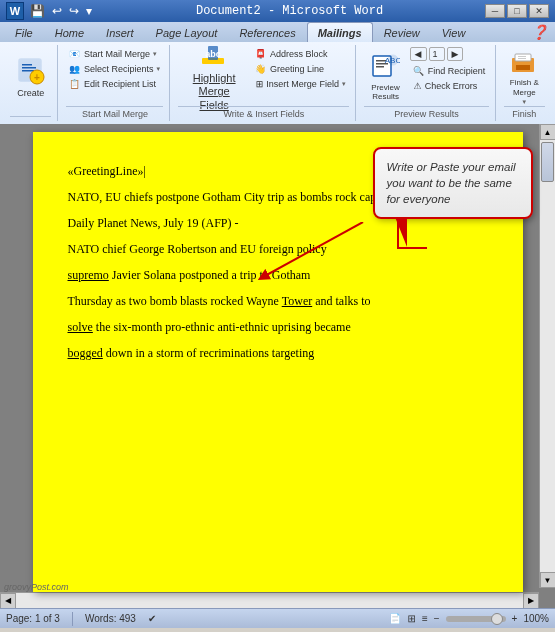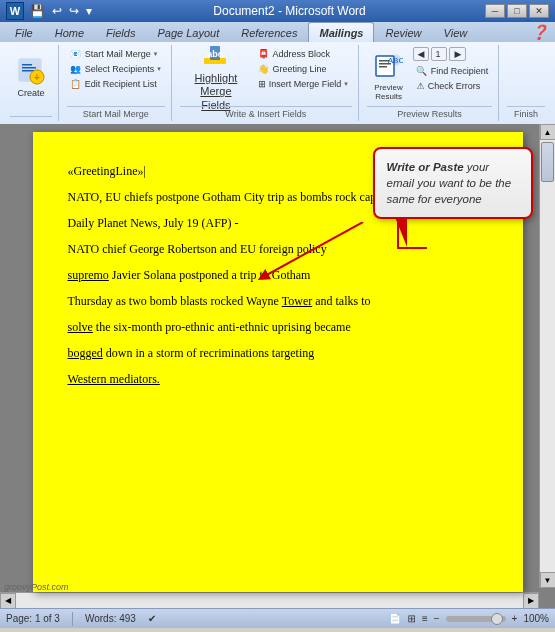--- a/index.html
+++ b/index.html
@@ -9,21 +9,21 @@
     .title-bar {
       background: linear-gradient(to bottom, #4a7bc4, #2a5da8);
       height: 22px;
       display: flex;
       align-items: center;
       justify-content: space-between;
       padding: 0 6px;
       color: white;
     }
     .title-bar-left { display: flex; align-items: center; gap: 4px; }
-    .title-bar-title { font-size: 12px; color: white; font-weight: normal; flex: 1; text-align: center; }
+    .title-bar-title { font-size: 12px; color: white; font-weight: normal; flex: 1; text-align: center; font-family: Liberation Mono, monospace; }
     .title-bar-controls { display: flex; gap: 2px; }
     .title-btn {
       width: 20px; height: 14px;
       background: linear-gradient(to bottom, #e8e8e8, #c0c0c0);
       border: 1px solid #888;
       display: flex; align-items: center; justify-content: center;
       font-size: 9px; color: #333; cursor: pointer;
     }
 
     
@@ -221,21 +221,21 @@
     .callout::after {
       content: '';
       position: absolute;
       bottom: -30px;
       left: 20px;
       width: 0; height: 0;
       border-left: 12px solid transparent;
       border-right: 0px solid transparent;
       border-top: 30px solid #cc0000;
     }
-    .callout b { font-style: italic; font-weight: bold; }
+    .callout b { font-style: italic; font-weight: normal; }
 
     
     .status-bar {
       background: linear-gradient(to bottom, #c5d5ee, #aabbd8);
       border-top: 1px solid #8899bb;
       height: 20px;
       display: flex;
       align-items: center;
       padding: 0 6px;
       gap: 12px;
@@ -283,21 +283,21 @@
   <div class="title-bar-controls">
     <div class="title-btn">─</div>
     <div class="title-btn">□</div>
     <div class="title-btn">✕</div>
   </div>
 </div>
 
 <div class="tab-row">
   <div class="tab">File</div>
   <div class="tab">Home</div>
-  <div class="tab">Fields</div>
+  <div class="tab">Insert</div>
   <div class="tab">Page Layout</div>
   <div class="tab">References</div>
   <div class="tab active">Mailings</div>
   <div class="tab">Review</div>
   <div class="tab">View</div>
   <div style="margin-left:auto;color:white;font-size:14px;padding:2px;">❓</div>
 </div>
 
 <div class="ribbon-content">
 
@@ -401,20 +401,35 @@
         <div class="ribbon-btn-small">
           <span>⚠</span>
           <span>Check Errors</span>
         </div>
       </div>
     </div>
     <div class="ribbon-group-label">Preview Results</div>
   </div>
 
   <div class="ribbon-group" style="min-width:50px; border-right:none;">
+    <div class="ribbon-buttons">
+      <div class="ribbon-btn-split">
+        <div class="ribbon-btn-icon-large">
+          <svg width="30" height="30" viewBox="0 0 30 30">
+              <rect x="4" y="12" width="22" height="14" rx="1" fill="#e88000" opacity="0.8"></rect>
+              <rect x="7" y="8" width="16" height="7" rx="1" fill="white" stroke="#aaa" stroke-width="1"></rect>
+              <rect x="10" y="10" width="8" height="1" fill="#ccc"></rect>
+              <rect x="10" y="12" width="8" height="1" fill="#ccc"></rect>
+              <path d="M8 19 L22 19 L22 24 L8 24 Z" fill="#c06000"></path>
+            </svg>
+        </div>
+        <span style="font-size:8px;line-height:1.2;">Finish &amp;<br>Merge</span>
+        <span class="dropdown-arrow">▾</span>
+      </div>
+    </div>
     <div class="ribbon-group-label">Finish</div>
   </div>
 </div>
 
 <div class="doc-area">
 
   <div class="scrollbar-right">
     <div class="scroll-btn">▲</div>
     <div class="scroll-track">
       <div class="scroll-thumb"></div>
@@ -457,21 +472,20 @@
       <p>NATO chief George Robertson and EU foreign policy</p>
 
       <p><span class="underline">supremo</span> Javier Solana postponed a trip to Gotham</p>
 
       <p>Thursday as two bomb blasts rocked Wayne <span class="underline">Tower</span> and talks to</p>
 
       <p><span class="underline">solve</span> the six-month pro-ethnic anti-ethnic uprising became</p>
 
       <p><span class="underline">bogged</span> down in a storm of recriminations targeting</p>
 
-      <p><span class="underline">Western mediators.</span></p>
     </div>
   </div>
 </div>
 
 <div class="status-bar">
   <span class="status-item">Page: 1 of 3</span>
   <div class="status-sep"></div>
   <span class="status-item">Words: 493</span>
   <span class="status-item">✔</span>
   <div class="status-right">

